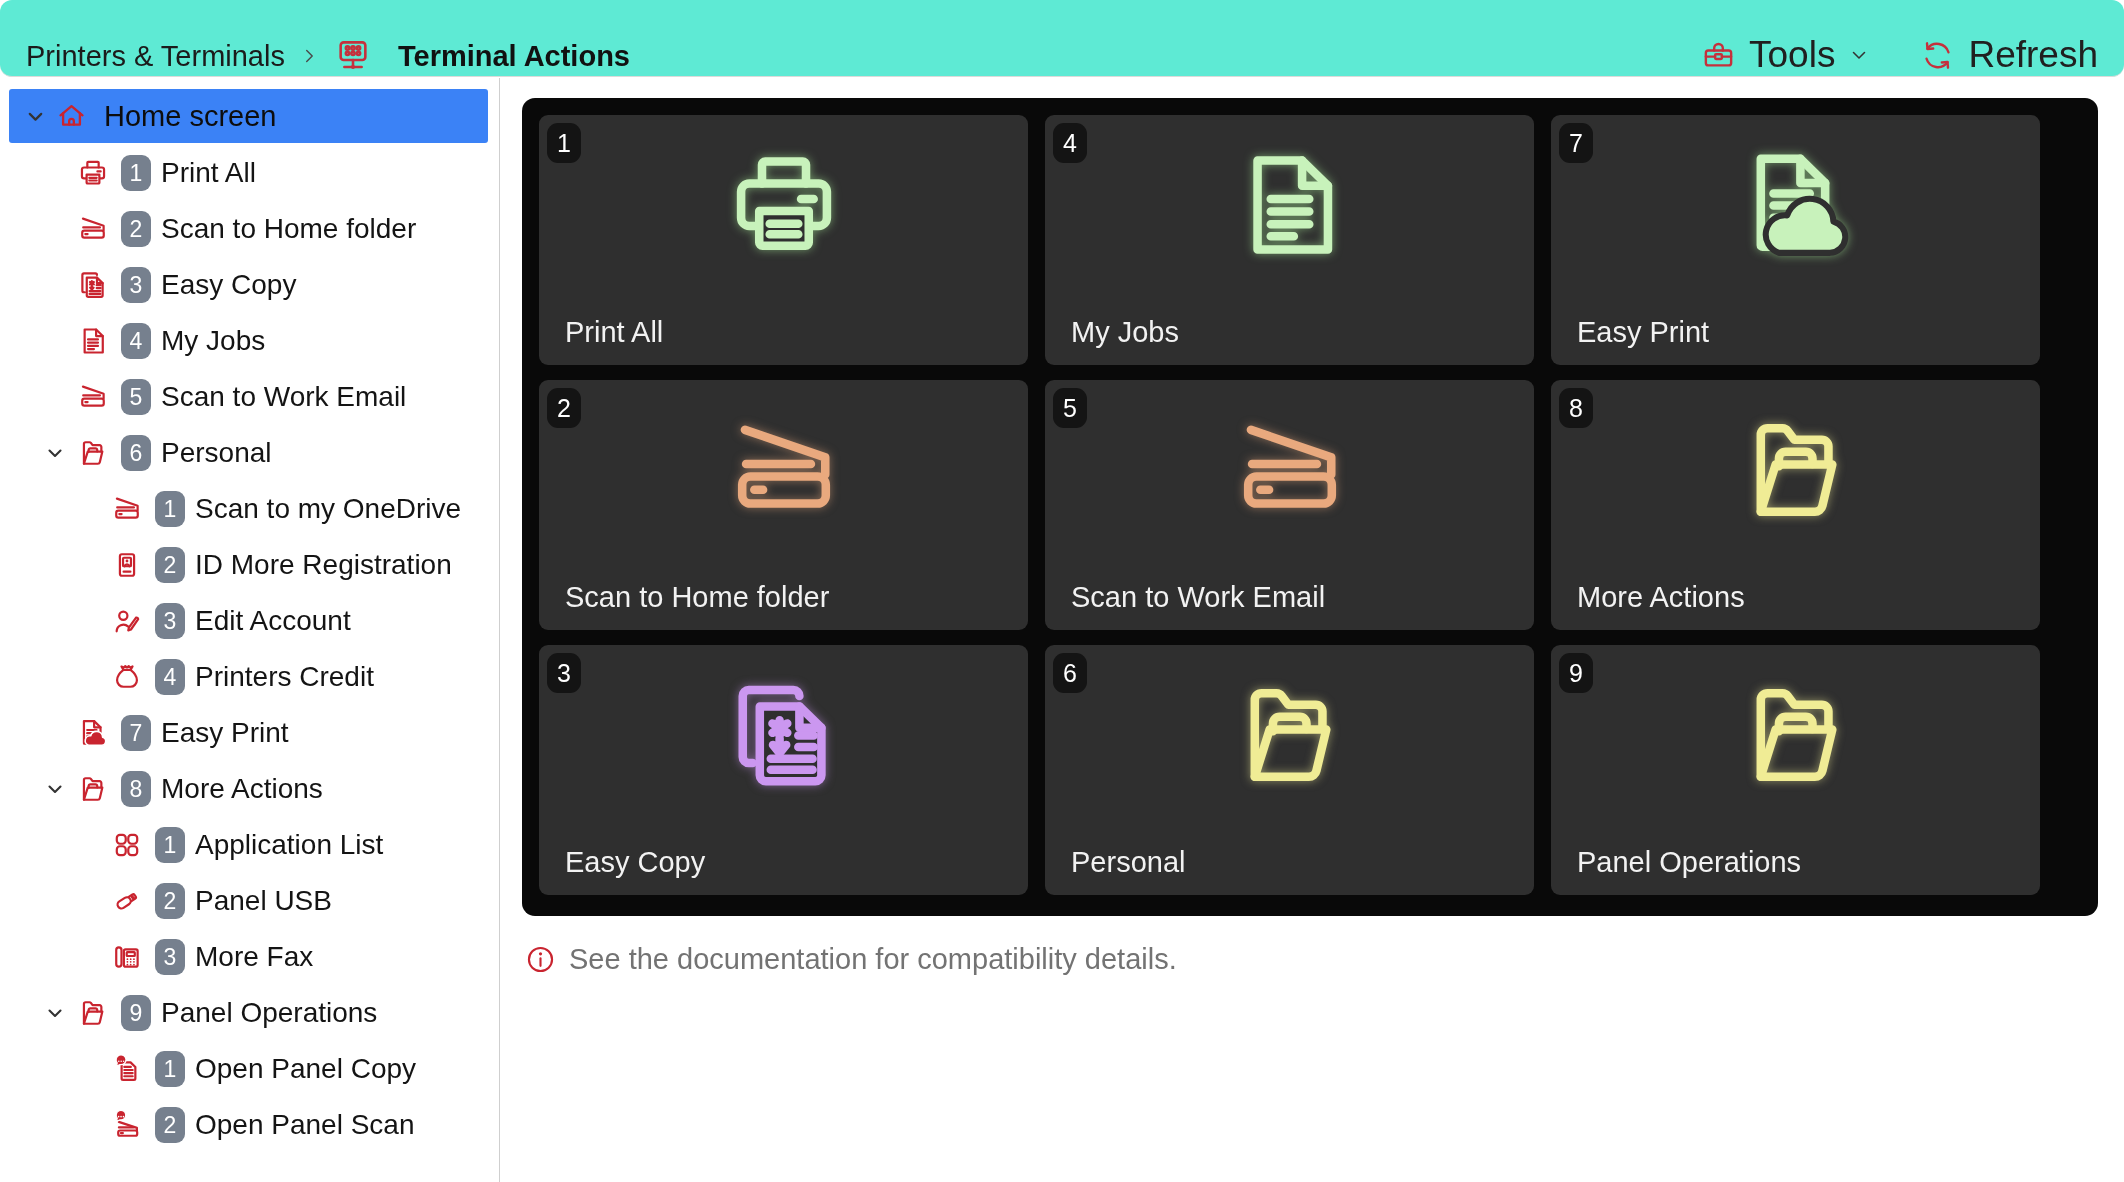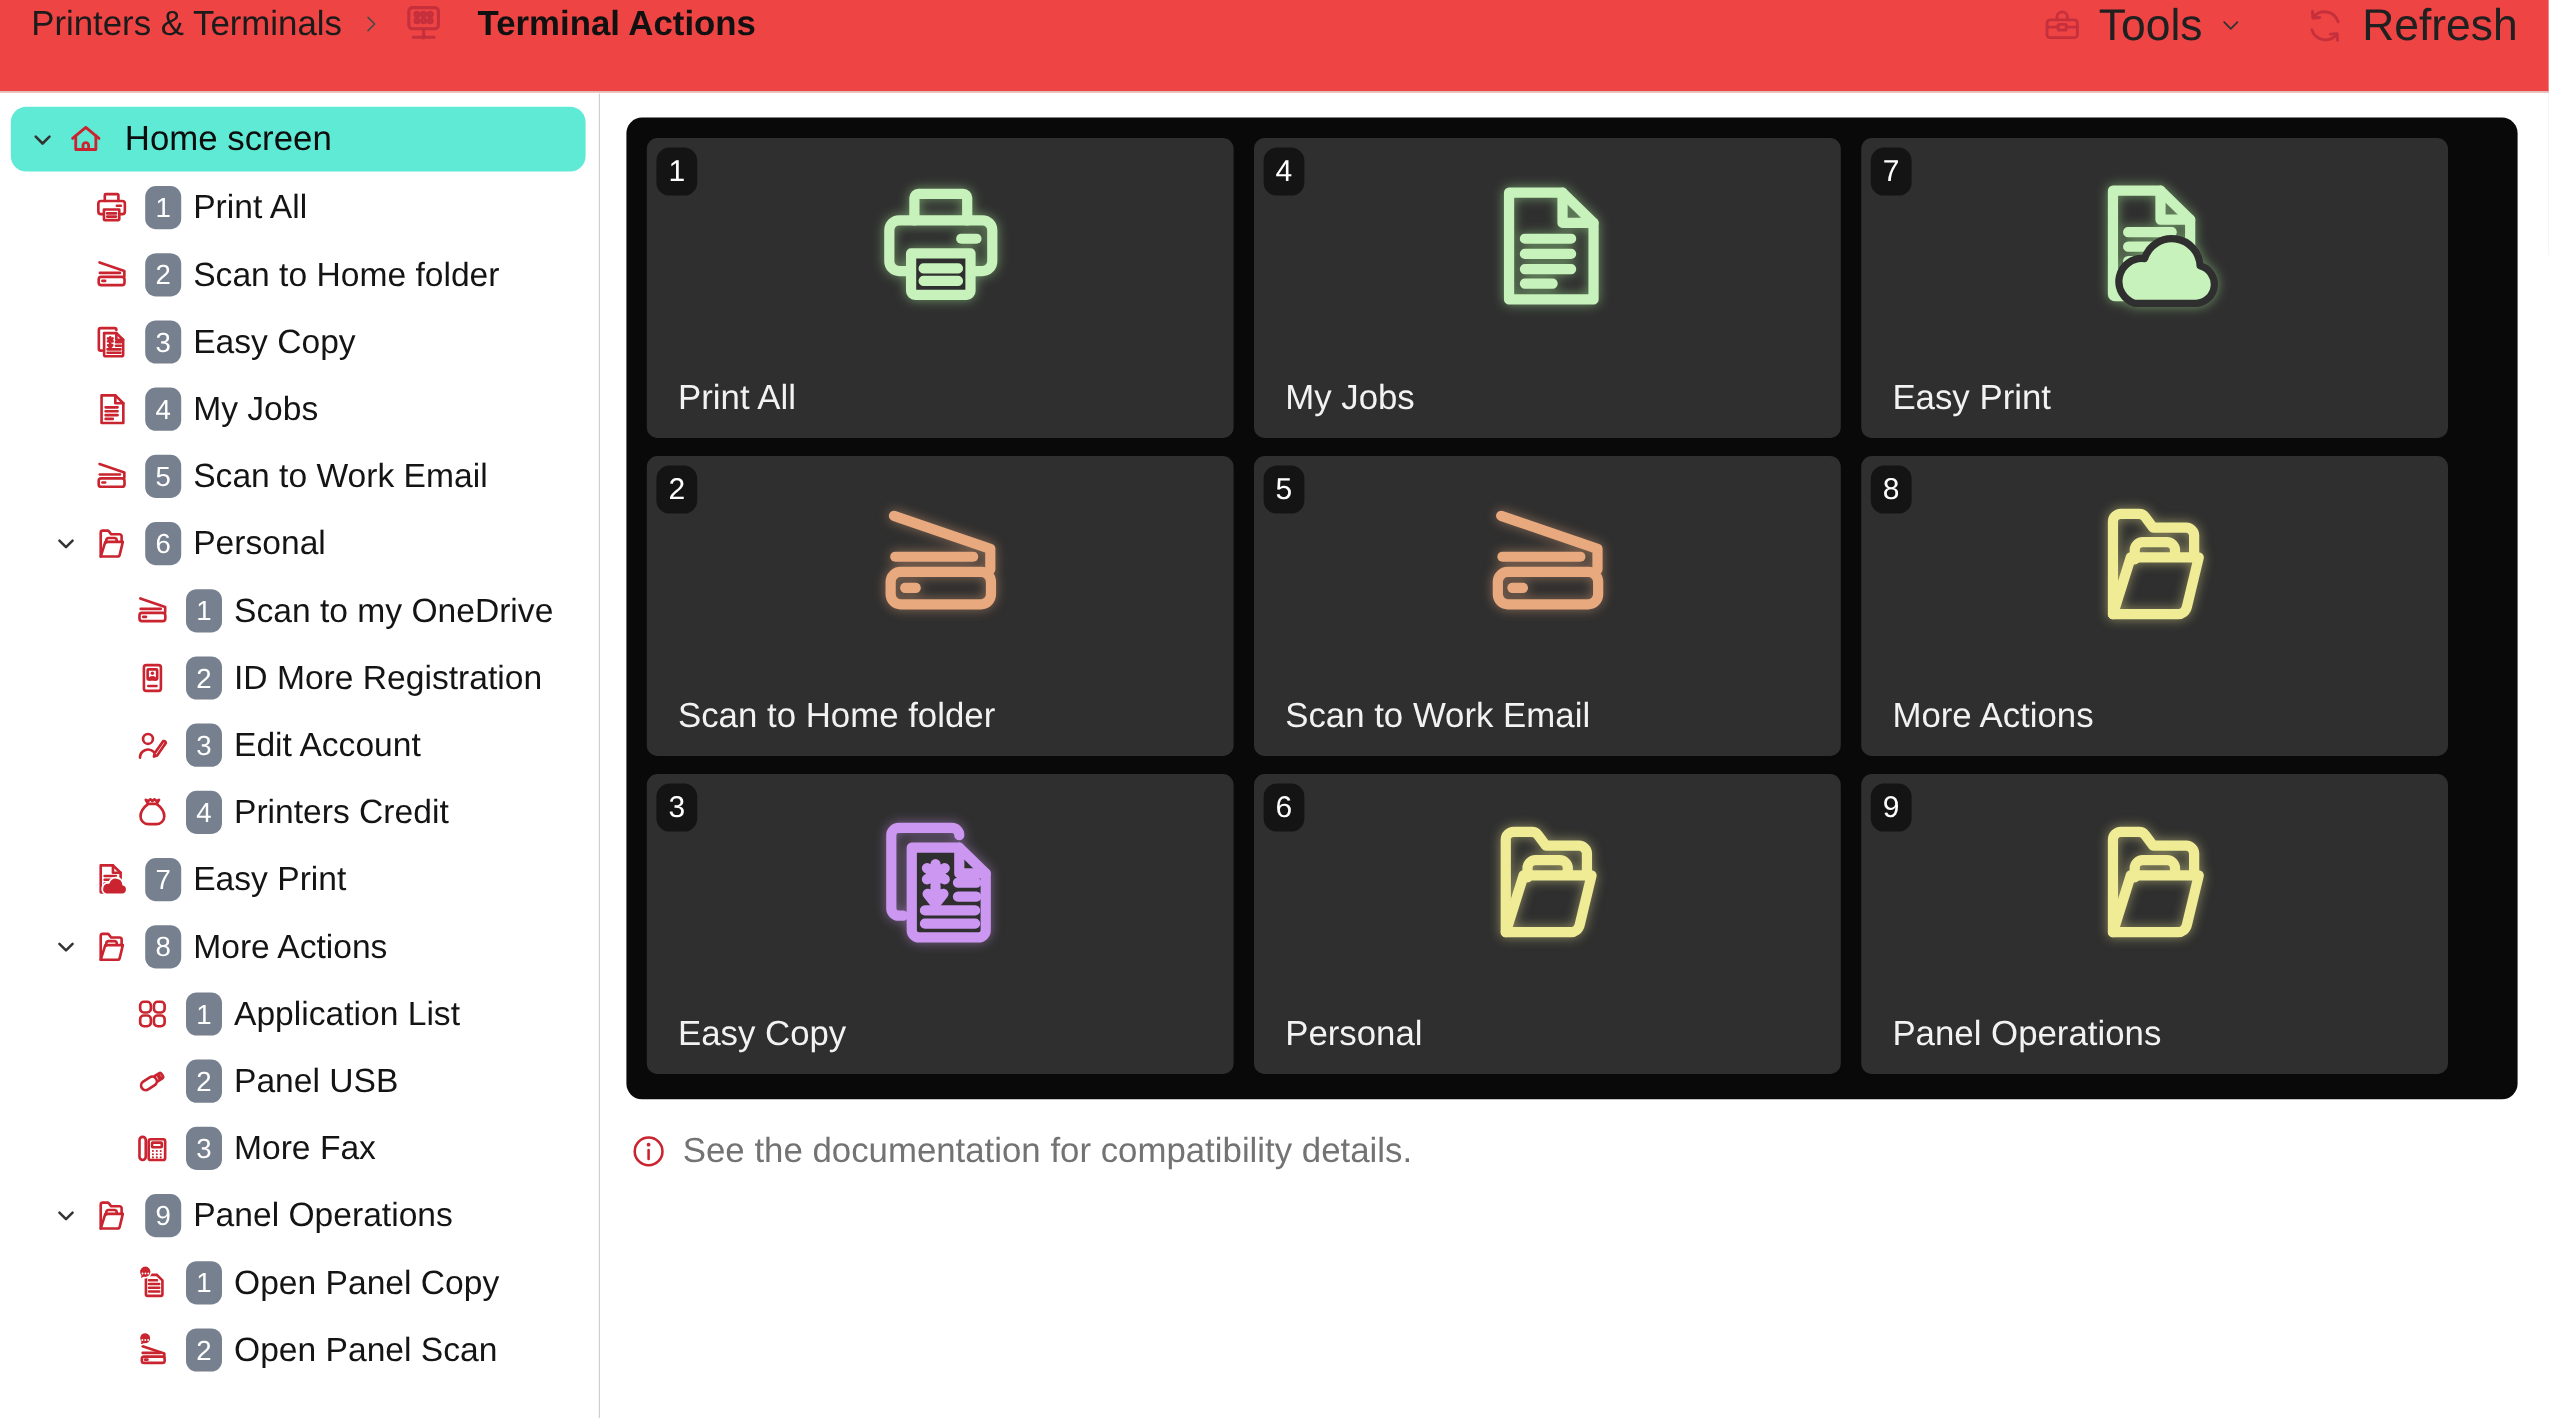--- a/index.html
+++ b/index.html
@@ -6,38 +6,38 @@
   html,body { width:2124px; height:1182px; overflow:hidden; background:#ffffff;
               font-family:"Liberation Sans", sans-serif; }
   body { position:relative; }
 
   
   svg.icn { fill:none; stroke:currentColor; stroke-width:1.55px;
             stroke-linecap:round; stroke-linejoin:round; display:block; }
 
   
   .topbar { position:absolute; top:0; left:0; width:2124px; height:77px;
-            background:#ef4444; border-bottom:1px solid #dcdbda;
-            display:flex; align-items:flex-start; padding:0 26px; }
+            background:#5eead4; border-bottom:1px solid #dcdbda;
+            display:flex; align-items:flex-end; padding:0 26px;border-radius:12px; }
   .crumbs { display:flex; align-items:center; gap:13px; font-size:29px; color:#1b1b1b; }
   .crumb-sep { width:22px; height:22px; color:#4a4a4a; stroke-width:2.4px; }
   .crumb-icon { width:40px; height:40px; color:#c5303c; stroke-width:1.5px; }
   .crumb-current { font-weight:bold; color:#111;margin-left:12px; }
   .topbar-right { margin-left:auto; display:flex; align-items:center; gap:13px;
                   font-size:37px; color:#202020; }
   .tb-btn { display:flex; align-items:center; gap:12px; cursor:default; }
   .tb-gap { width:22px; }
   .tool-icon { width:37px; height:37px; color:#c5303c; stroke-width:1.6px; }
   .chev-sm { width:24px; height:24px; color:#333; stroke-width:2.2px; }
 
   
   .sidebar { position:absolute; top:78px; left:0; width:500px; height:1104px;
              background:#fff; border-right:1px solid #cfcfcf; padding-top:11px; }
   .root-row { position:relative; margin:0 11px 2px 9px; height:54px;
-              background:#5eead4; border-radius:13px; }
+              background:#3b82f6; border-radius:3px; }
   .root-row .chev { position:absolute; left:14px; top:15px; width:25px; height:25px;
                     color:#333; stroke-width:2.1px; }
   .root-row .ricon { position:absolute; left:46px; top:10px; width:33px; height:33px;
                      color:#c9242f; stroke-width:1.7px; }
   .root-row .rlabel { position:absolute; left:95px; top:11px; font-size:29px; color:#0d0d0d; }
 
   .srow { position:relative; height:56px; display:flex; align-items:center; }
   .srow.l1 { padding-left:76px; }
   .srow.l2 { padding-left:110px; }
   .srow .chev { position:absolute; left:43px; top:16px; width:24px; height:24px;

